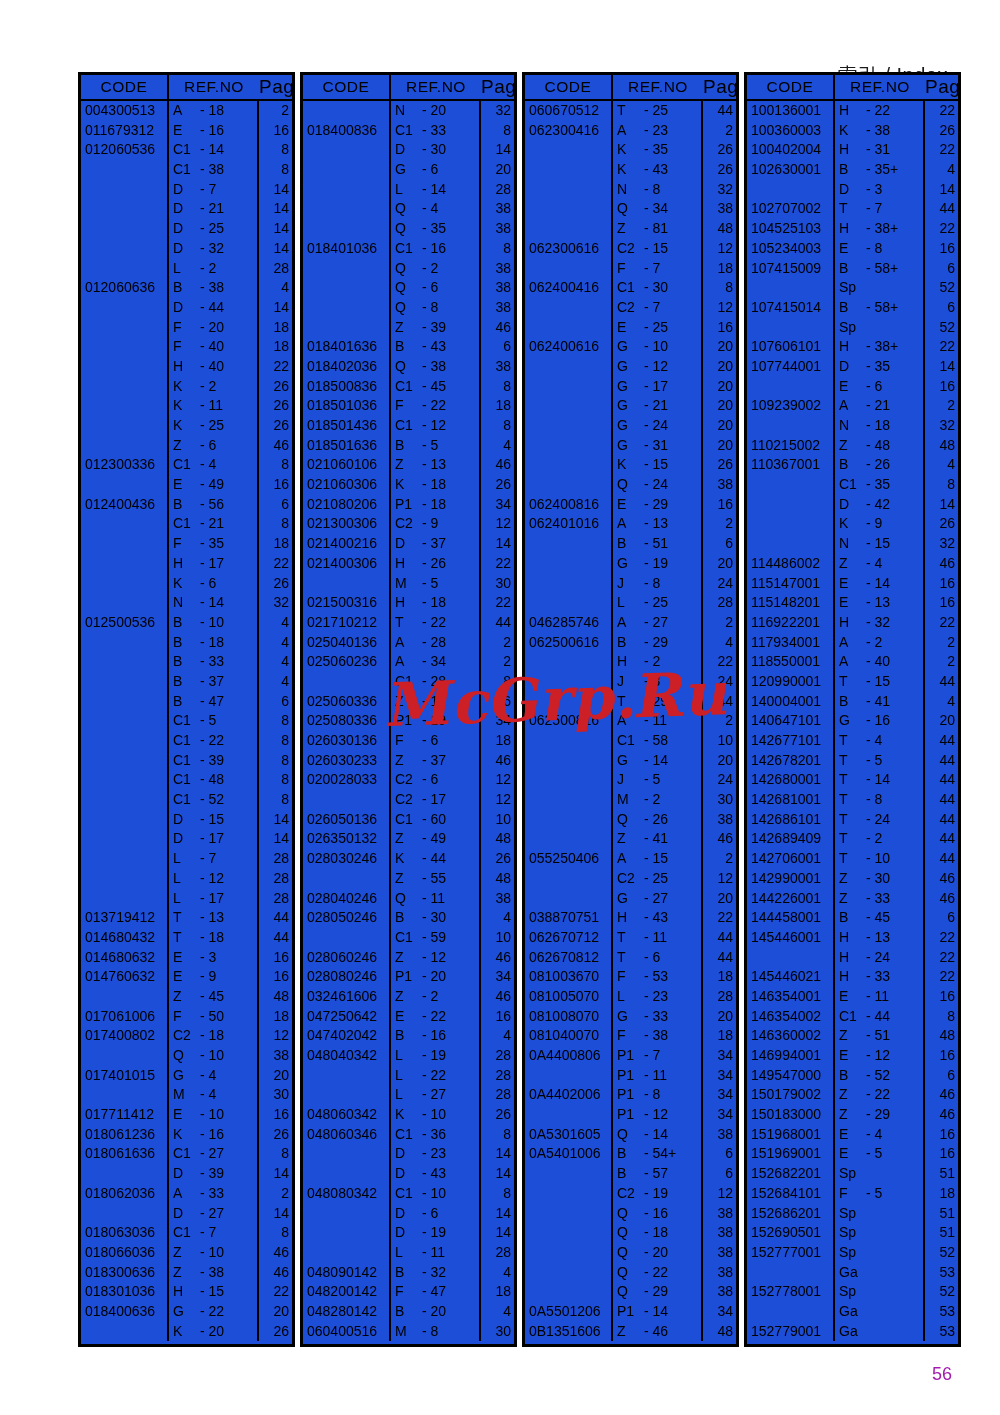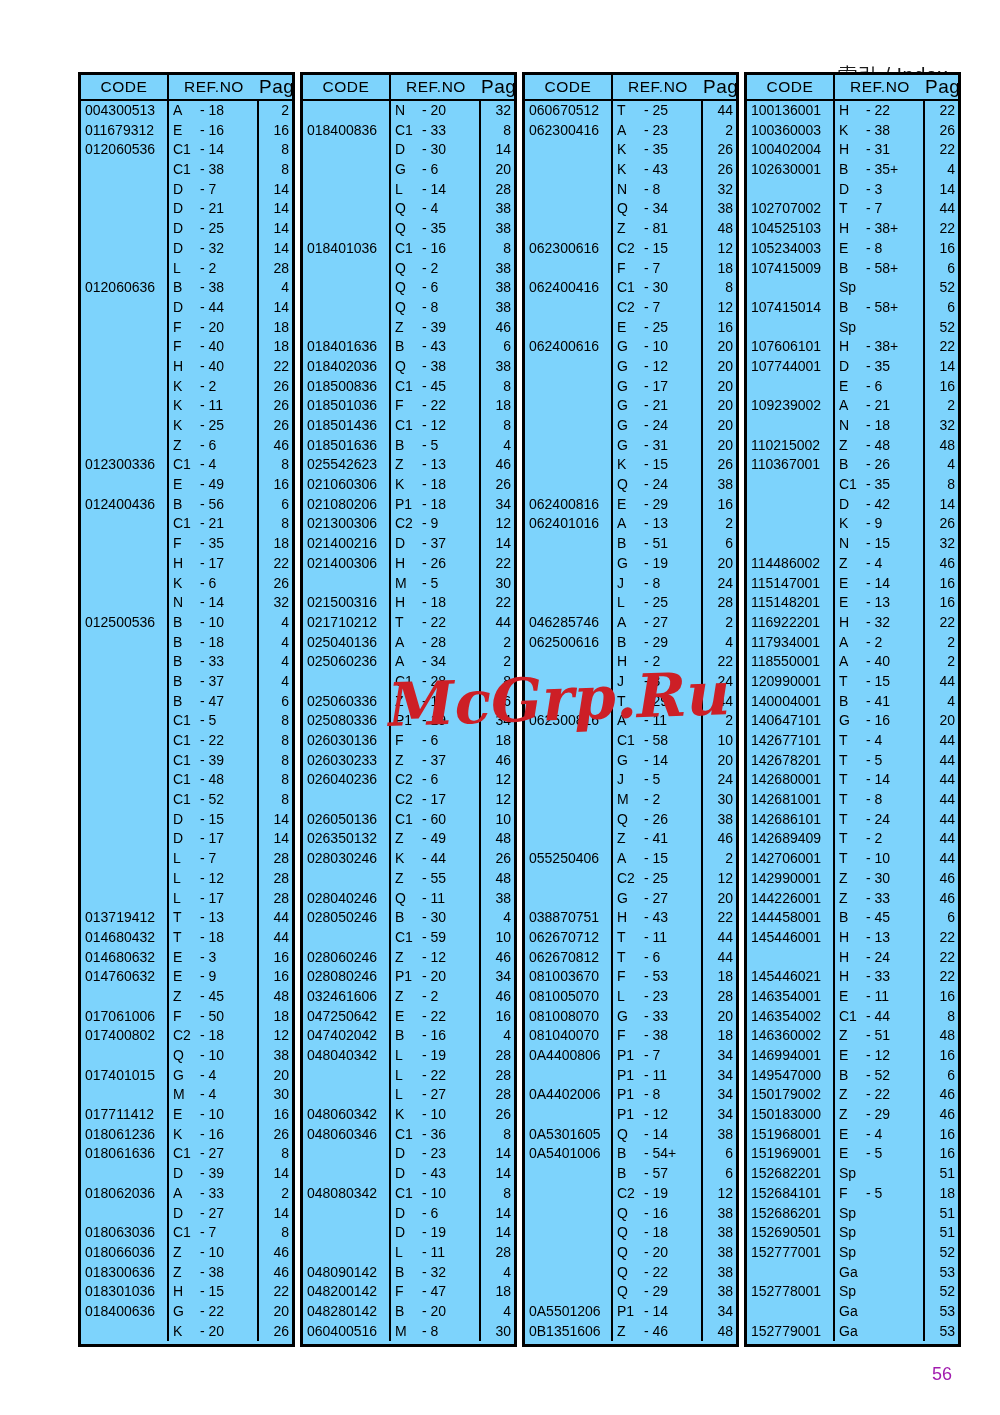--- a/index.html
+++ b/index.html
@@ -22,21 +22,21 @@
   .tables {
     position: absolute;
     left: 78px; top: 72px;
     display: flex;
     gap: 5px;
   }
   .index-table {
     width: 217px;
     border: 3px solid #000;
     box-sizing: border-box;
-    background: #7dd3fc;
+    background: #1d4ed8;
   }
   .row {
     display: grid;
     grid-template-columns: 88px 90px 1fr;
   }
   .header-row {
     height: 24px;
     border-bottom: 2px solid #000;
   }
   .header-row .cell {
@@ -743,21 +743,21 @@
         </div>
         <div class="row body-row">
           <div class="cell c0">018501636</div>
           <div class="cell c1">
             <span class="refl">B</span>
             <span class="refr">- 5</span>
           </div>
           <div class="cell c2">4</div>
         </div>
         <div class="row body-row">
-          <div class="cell c0">025542623</div>
+          <div class="cell c0">021060106</div>
           <div class="cell c1">
             <span class="refl">Z</span>
             <span class="refr">- 13</span>
           </div>
           <div class="cell c2">46</div>
         </div>
         <div class="row body-row">
           <div class="cell c0">021060306</div>
           <div class="cell c1">
             <span class="refl">K</span>
@@ -871,21 +871,21 @@
         </div>
         <div class="row body-row">
           <div class="cell c0">026030233</div>
           <div class="cell c1">
             <span class="refl">Z</span>
             <span class="refr">- 37</span>
           </div>
           <div class="cell c2">46</div>
         </div>
         <div class="row body-row">
-          <div class="cell c0">026040236</div>
+          <div class="cell c0">020028033</div>
           <div class="cell c1">
             <span class="refl">C2</span>
             <span class="refr">- 6</span>
           </div>
           <div class="cell c2">12</div>
         </div>
         <div class="row body-row">
           <div class="cell c0"></div>
           <div class="cell c1">
             <span class="refl">C2</span>

